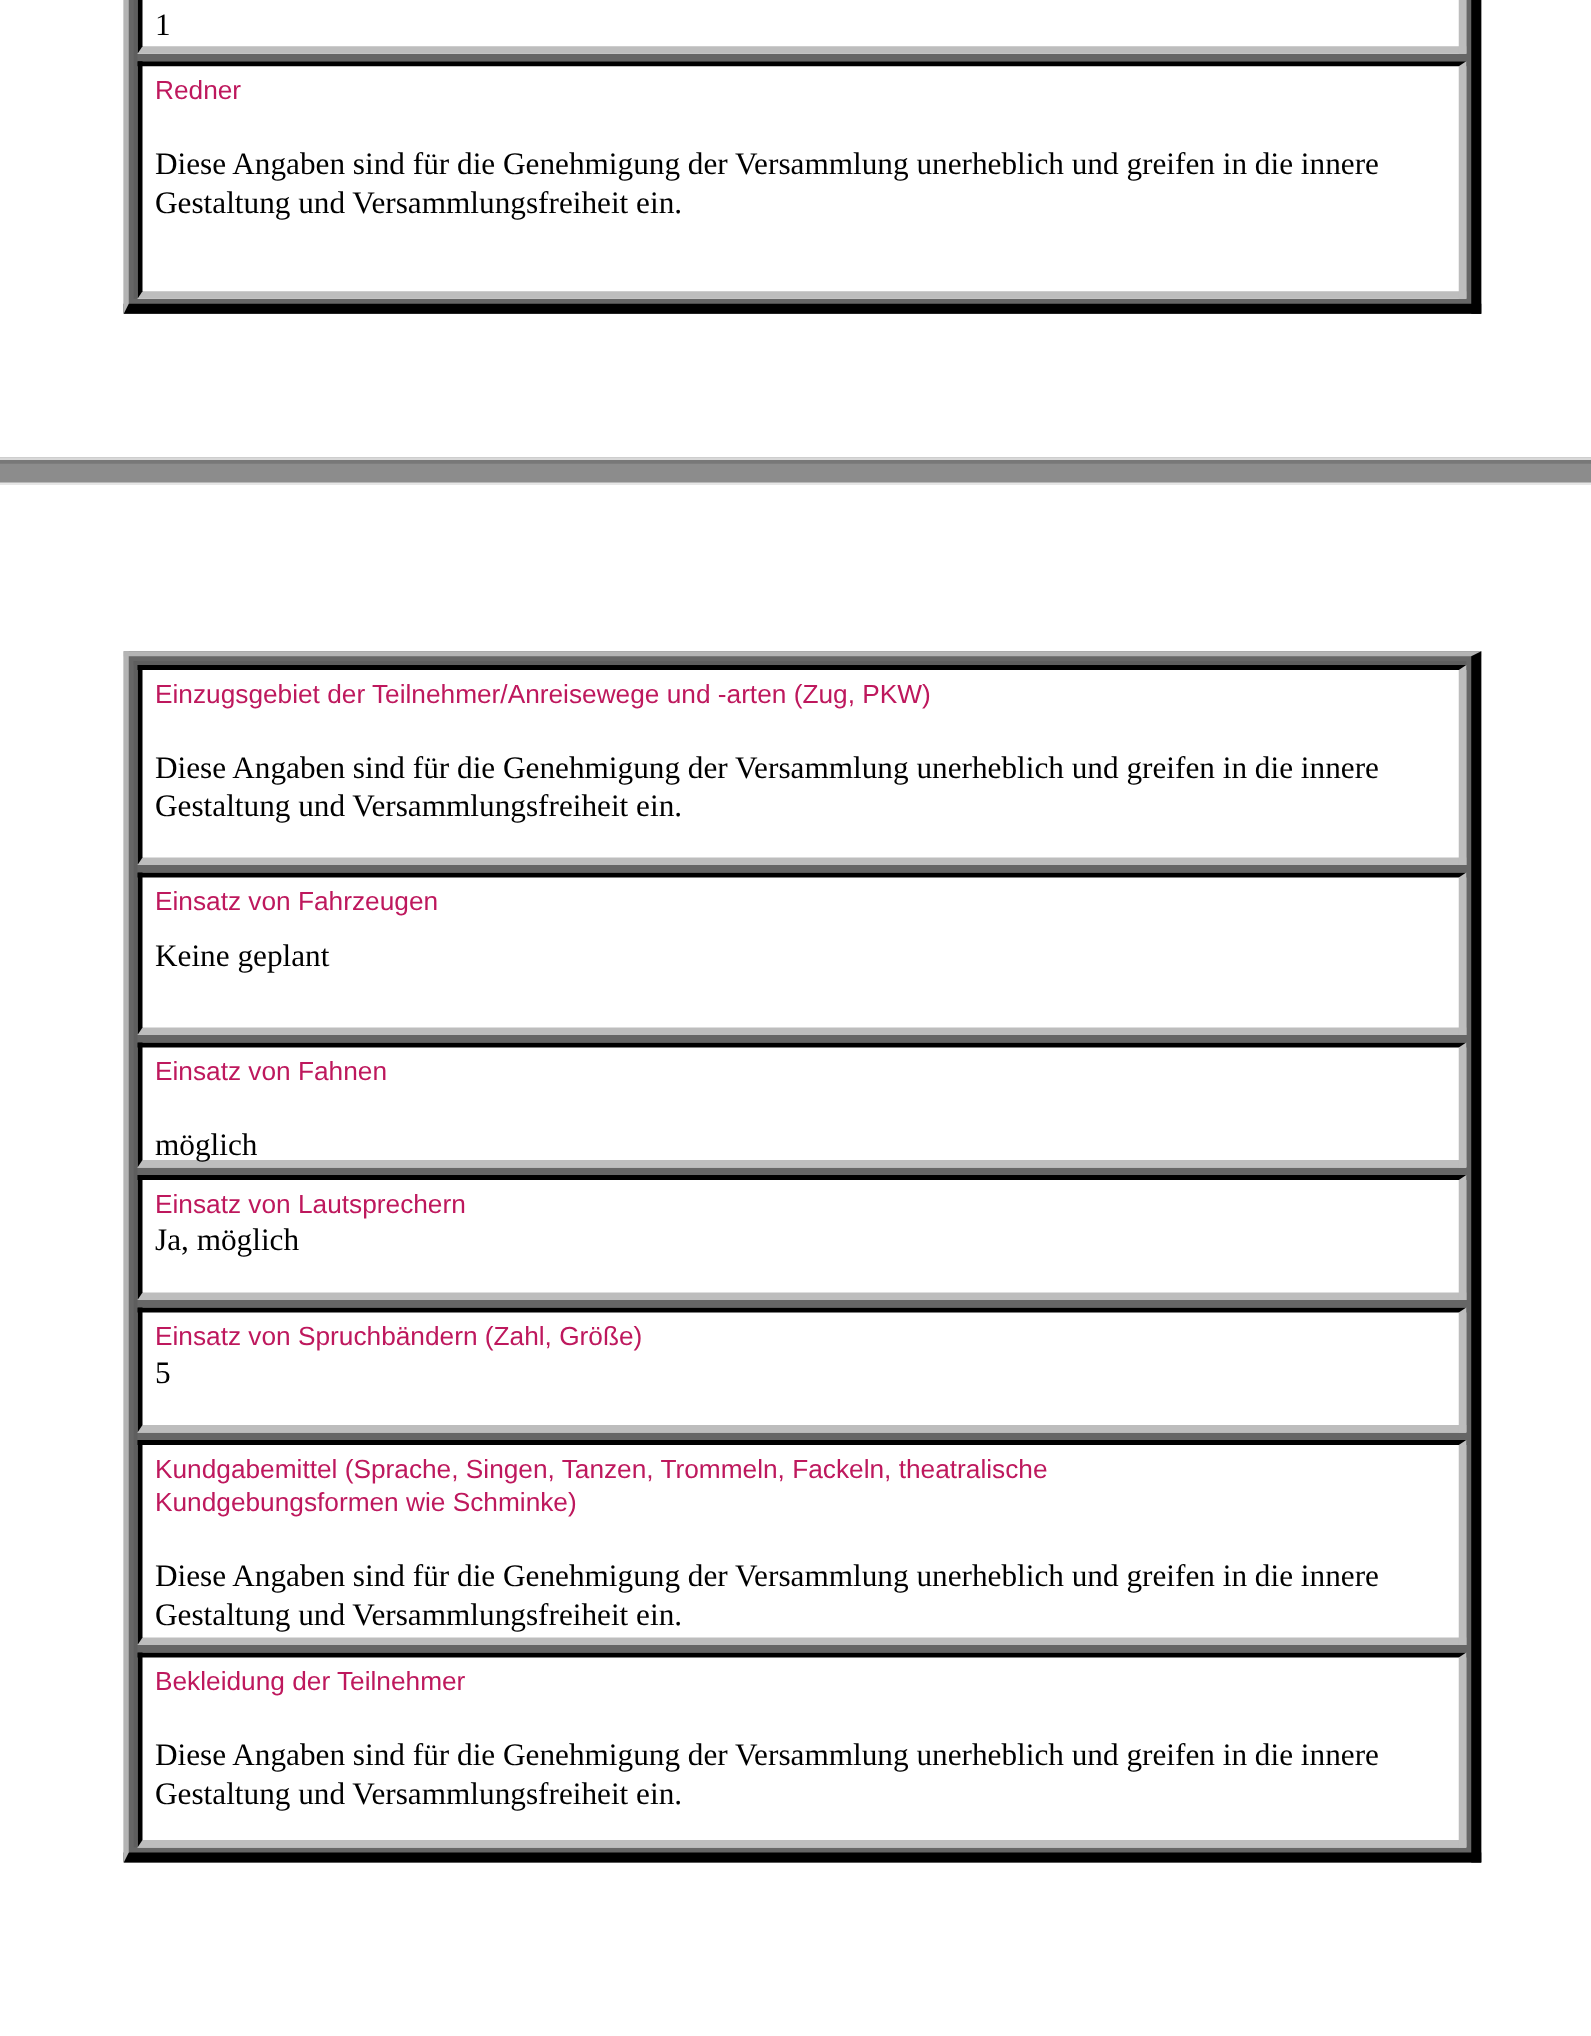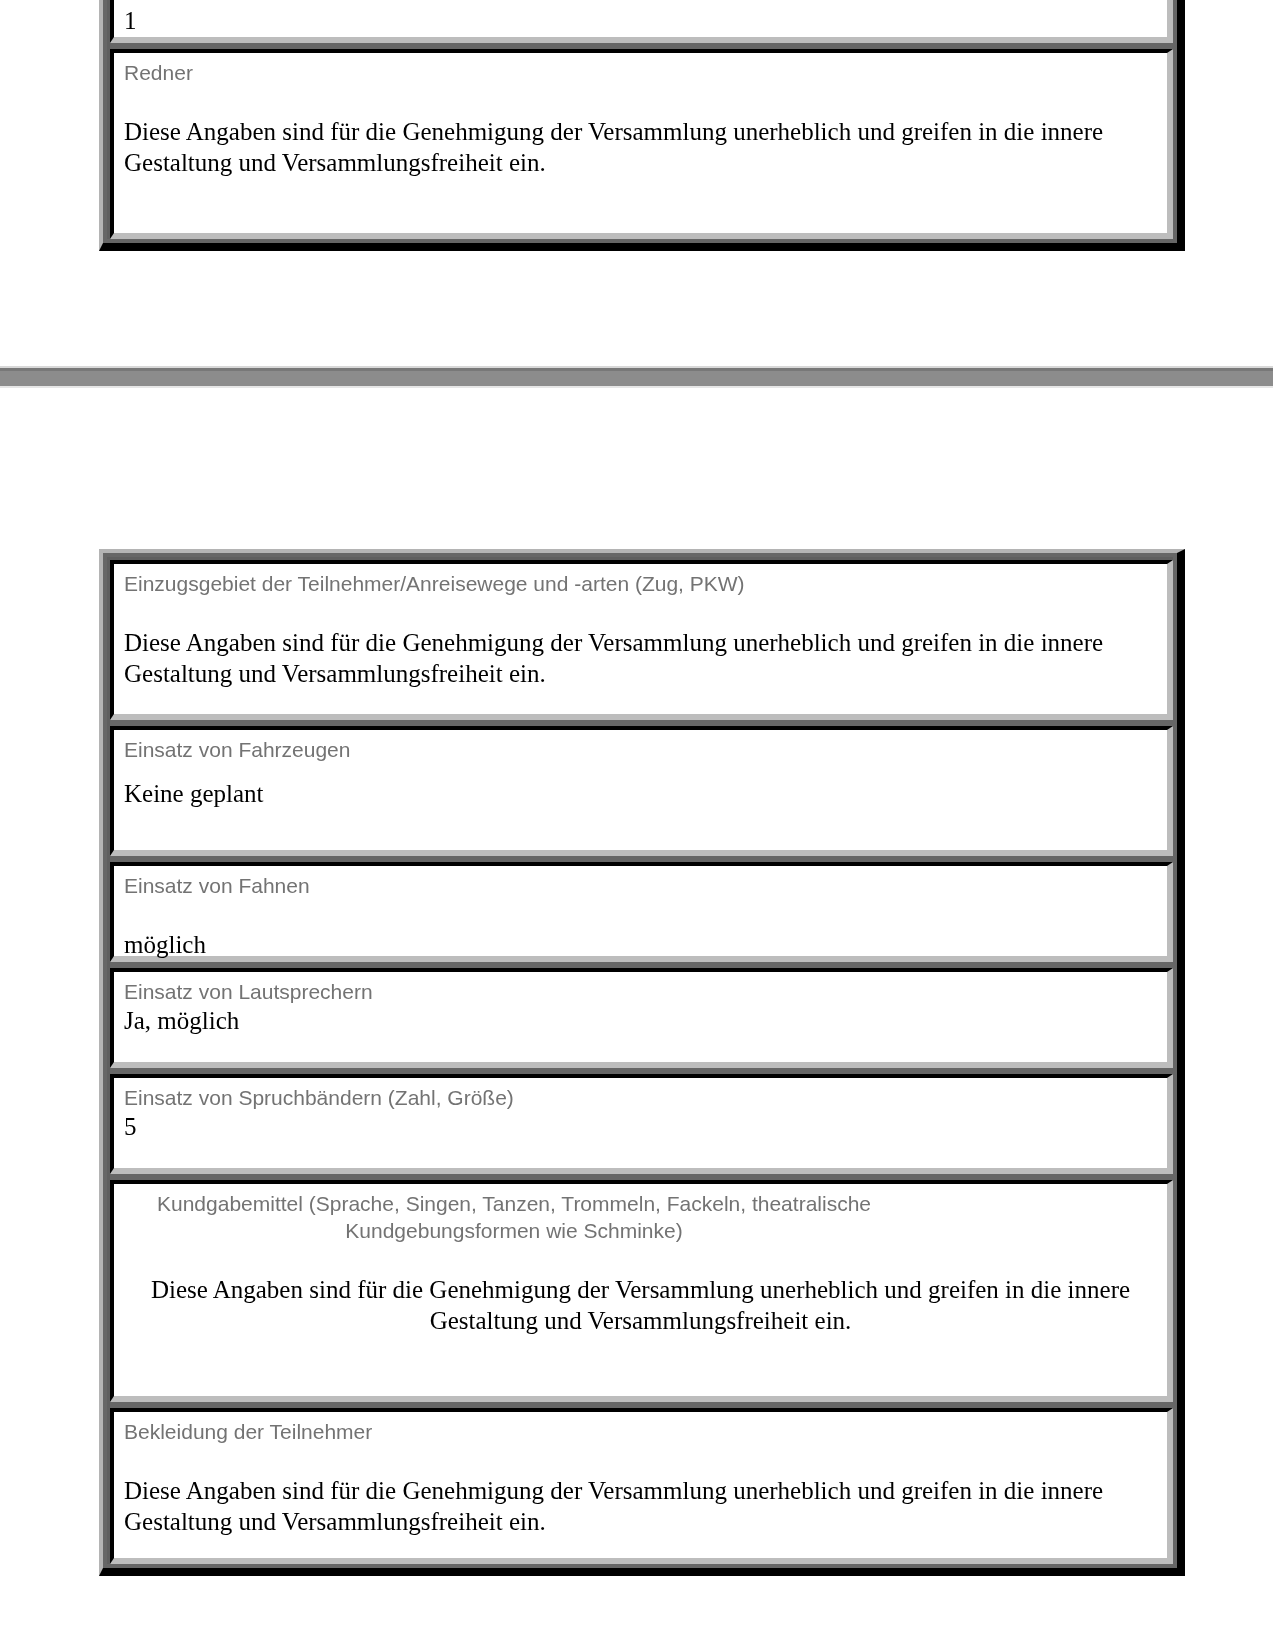--- a/index.html
+++ b/index.html
@@ -28,35 +28,35 @@
       border-width: 4px 6px 6px 4px;
       border-color: #000000 #bdbdbd #bdbdbd #000000;
       margin-bottom: 6px;
       padding: 6px 10px 0 10px;
     }
     .cell:last-child { margin-bottom: 0; }
 
     .label {
       font-family: "Liberation Sans", sans-serif;
       font-size: 21px;
-      color: #737373;
+      color: #be185d;
       line-height: 27px;
       display: block;
     }
     .value {
       font-family: "Liberation Serif", serif;
       font-size: 25px;
       color: #000;
       line-height: 31px;
       display: block;
       white-space: pre-wrap;
     }
 
     #tbl1 { top: -30px; }
-    #tbl2 { top: 549px; }
+    #tbl2 { top: 521px; }
 
     .separator {
       position: absolute;
       left: 0;
       top: 366px;
       width: 1273px;
       height: 22px;
       background: #8c8c8c;
       border-top: 2px solid #d8d8d8;
       border-bottom: 2px solid #e6e6e6;
@@ -101,21 +101,21 @@
       <span class="value" style="margin-top:30px;">möglich</span>
     </div>
     <div class="cell" style="height:100px;">
       <span class="label">Einsatz von Lautsprechern</span>
       <span class="value">Ja, möglich</span>
     </div>
     <div class="cell" style="height:100px;">
       <span class="label">Einsatz von Spruchbändern (Zahl, Größe)</span>
       <span class="value">5</span>
     </div>
-    <div class="cell" style="height:222px;text-align:center;">
+    <div class="cell" style="height:164px;">
       <span class="label" style="width:780px;">Kundgabemittel (Sprache, Singen, Tanzen, Trommeln, Fackeln, theatralische Kundgebungsformen wie Schminke)</span>
       <span class="value" style="margin-top:30px;">Diese Angaben sind für die Genehmigung der Versammlung unerheblich und greifen in die innere Gestaltung und Versammlungsfreiheit ein.</span>
     </div>
     <div class="cell" style="height:156px;">
       <span class="label">Bekleidung der Teilnehmer</span>
       <span class="value" style="margin-top:30px;">Diese Angaben sind für die Genehmigung der Versammlung unerheblich und greifen in die innere Gestaltung und Versammlungsfreiheit ein.</span>
     </div>
   </div>
 </div>
 

